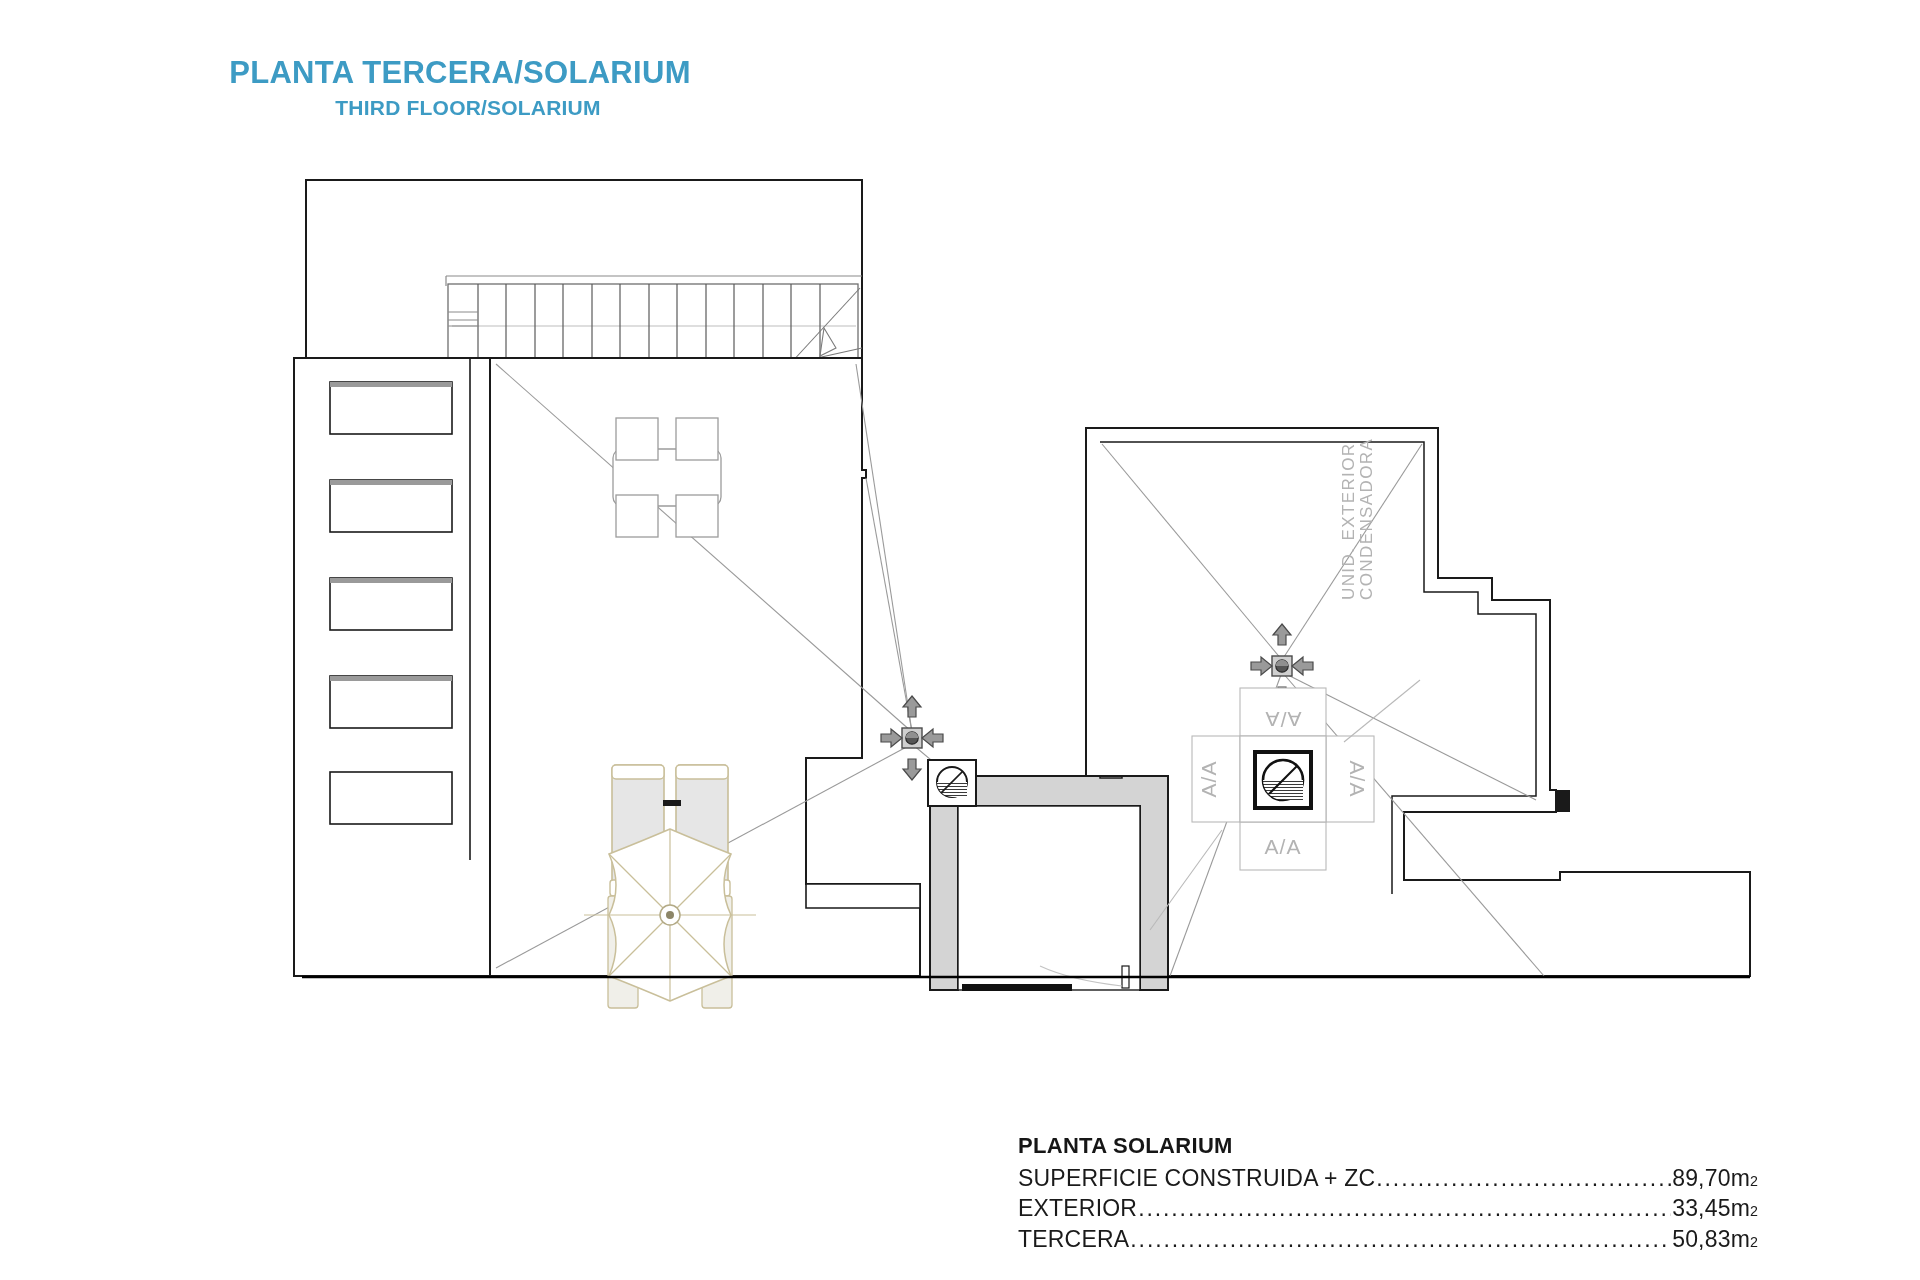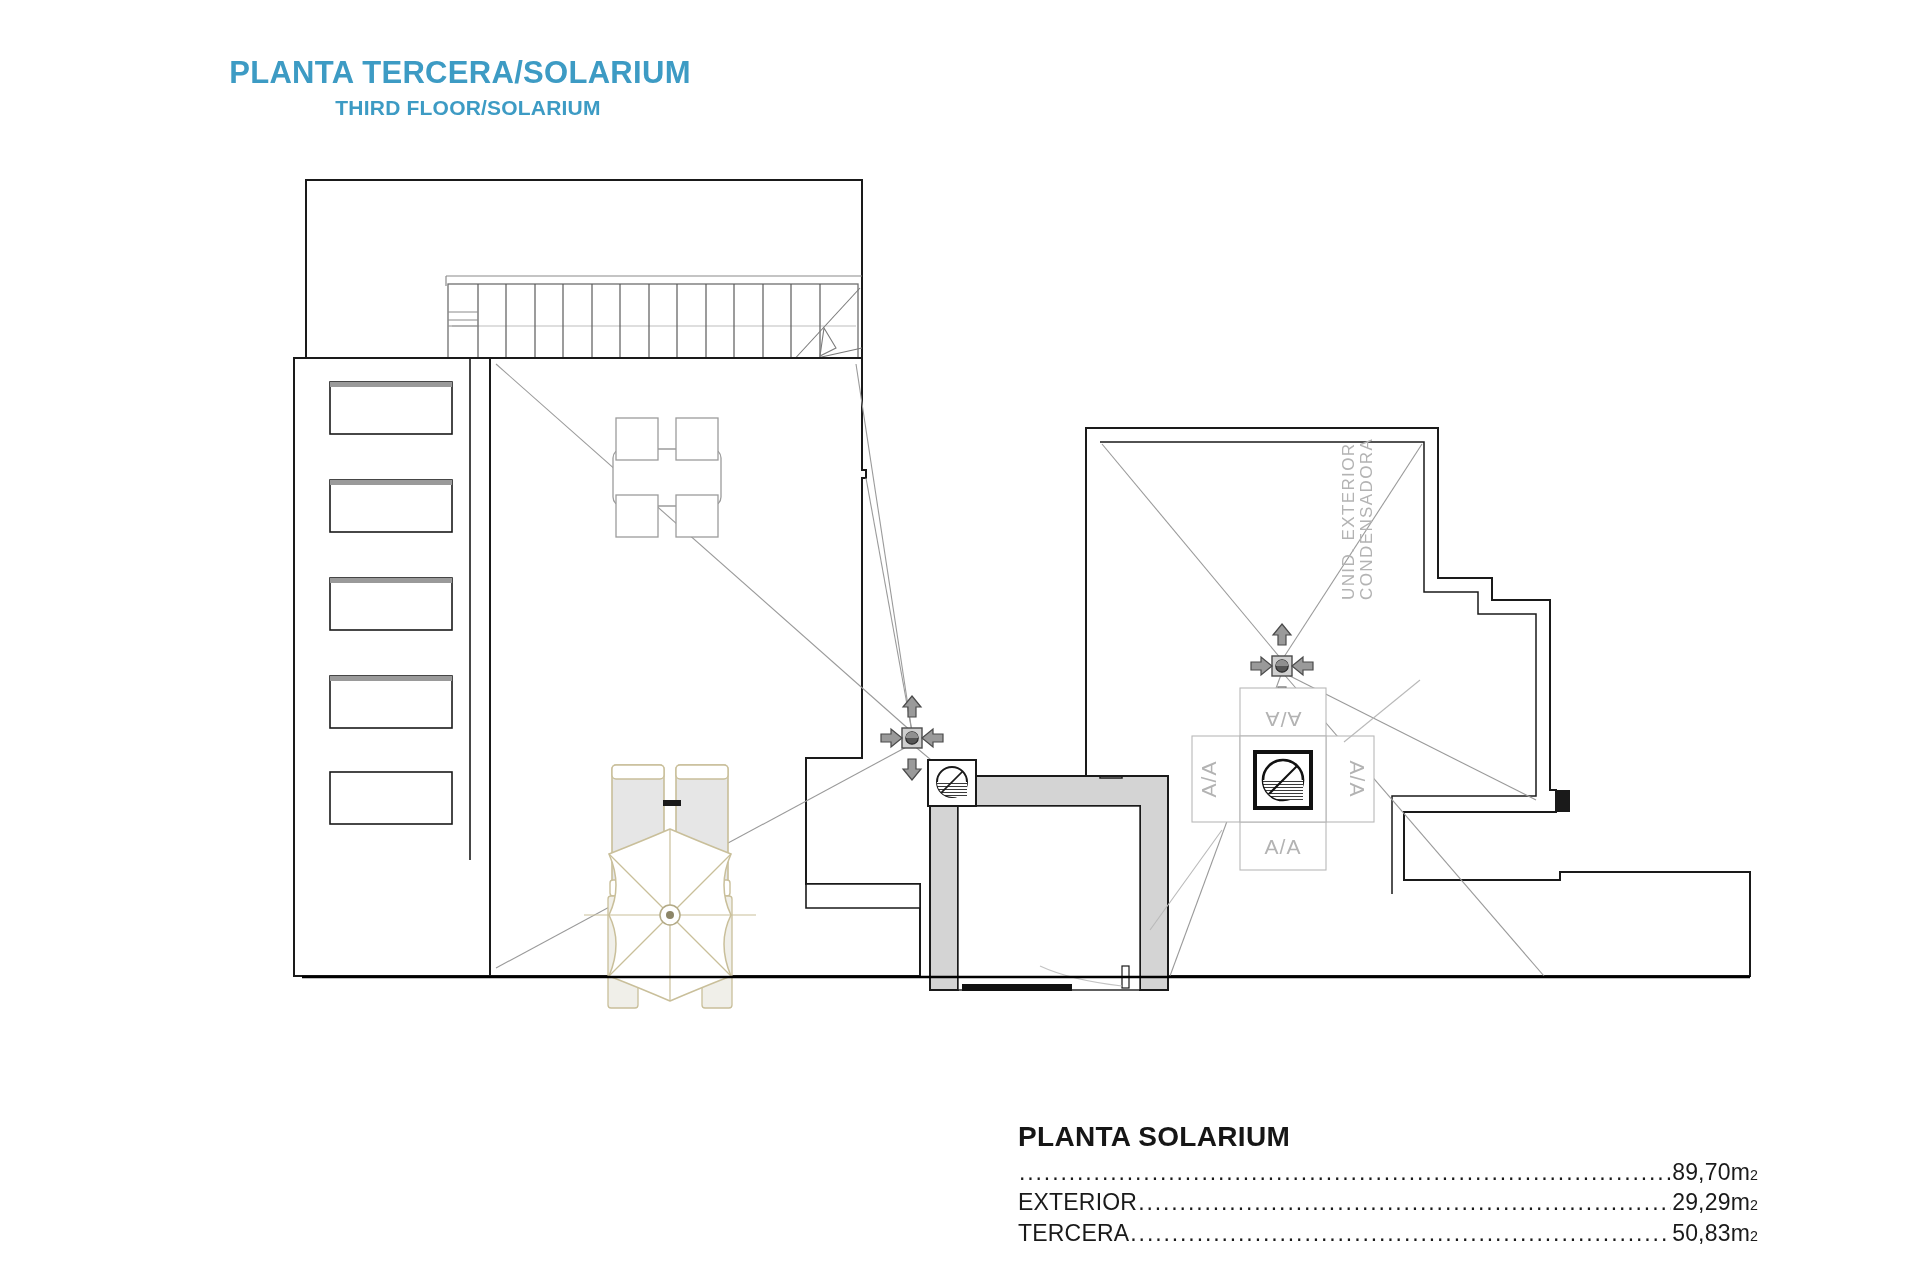--- a/index.html
+++ b/index.html
@@ -57,24 +57,24 @@
   }
 
   
   #area-legend {
     position: absolute;
     left: 1018px;
     top: 1117px;
     width: 740px;
   }
   #legend-heading {
-    font-size: 28px;
+    font-size: 22px;
     font-weight: bold;
     letter-spacing: 0.3px;
-    margin: 4px 0 4px 0;
+    margin: 16px 0 4px 0;
     color: #161616;
   }
   .legend-row {
     display: flex;
     align-items: baseline;
     font-size: 23px;
     font-weight: 300;
     color: #1a1a1a;
     line-height: 1.32;
     white-space: nowrap;
@@ -390,30 +390,31 @@
   </g>
 
 </svg>
 </div>
 
 <div id="area-legend">
 
   <div id="legend-heading">PLANTA SOLARIUM</div>
 
   <div class="legend-row">
+    <span class="legend-label">SUPERFICIE CONSTRUIDA + ZC</span>
     <span class="legend-leader">...........................................................................................................................</span>
     <span class="legend-value">89,70</span>
     <span class="legend-unit">m</span>
     <span class="legend-sup">2</span>
   </div>
 
   <div class="legend-row">
     <span class="legend-label">EXTERIOR</span>
     <span class="legend-leader">...........................................................................................................................</span>
-    <span class="legend-value">29,29</span>
+    <span class="legend-value">33,45</span>
     <span class="legend-unit">m</span>
     <span class="legend-sup">2</span>
   </div>
 
   <div class="legend-row">
     <span class="legend-label">TERCERA</span>
     <span class="legend-leader">...........................................................................................................................</span>
     <span class="legend-value">50,83</span>
     <span class="legend-unit">m</span>
     <span class="legend-sup">2</span>

